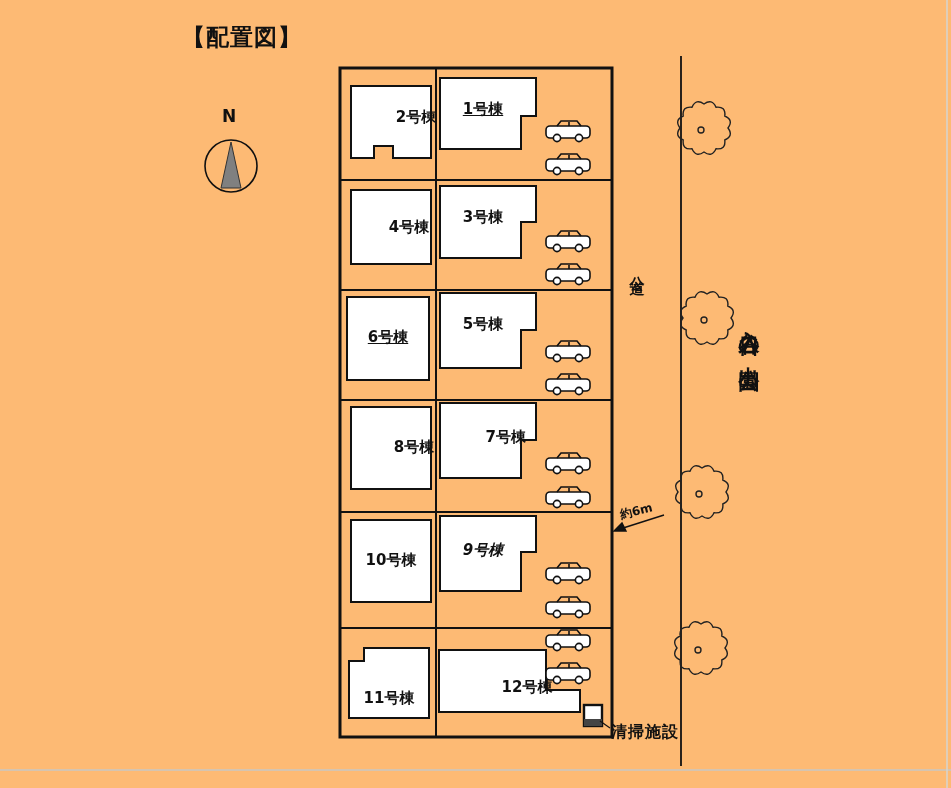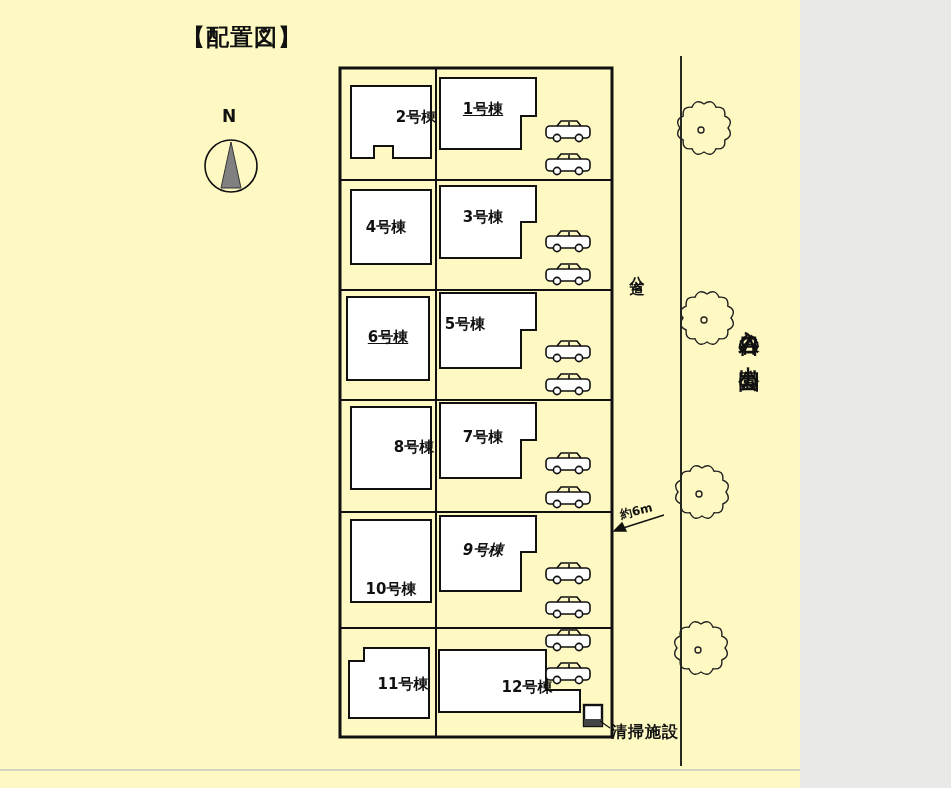--- a/index.html
+++ b/index.html
@@ -2,40 +2,40 @@
 <html><head>
 <meta charset="utf-8">
 <style>
   html,body{margin:0;padding:0;}
   body{
     font-family:"DejaVu Sans","Liberation Sans",sans-serif;
     background:#e9e9e7;
   }
   #canvas{
     position:relative;
-    width:800px;height:788px;
-    background:#fef9c3;
+    width:951px;height:788px;
+    background:#fdba74;
     overflow:hidden;
   }
   #plan-svg{position:absolute;left:0;top:0;}
   .lbl{position:absolute;color:#111;white-space:nowrap;}
   .title{left:182px;top:22px;font-size:23px;font-weight:bold;letter-spacing:1px;}
   .north{left:222px;top:106px;font-size:17px;font-weight:bold;}
   .bl{font-size:15px;font-weight:600;text-align:center;}
   .b1 {left:440px;top:100px;width:86px;text-decoration:underline;}
   .b2 {left:351px;top:108px;width:80px;margin-left:25px;}
   .b3 {left:440px;top:208px;width:86px;}
-  .b4 {left:346px;top:218px;width:80px;}
-  .b5 {left:422px;top:315px;width:86px;}
+  .b4 {left:369px;top:218px;width:80px;}
+  .b5 {left:440px;top:315px;width:86px;}
   .b6 {left:347px;top:328px;width:82px;text-decoration:underline;}
-  .b7 {left:440px;top:428px;width:86px;}
+  .b7 {left:440px;top:428px;width:86px;text-align:right;}
   .b8 {left:351px;top:438px;width:80px;margin-left:23px;}
   .b9 {left:440px;top:541px;width:86px;font-style:italic;}
-  .b10{left:351px;top:551px;width:80px;margin-top:29px;}
-  .b11{left:349px;top:675px;width:80px;padding-left:14px;}
+  .b10{left:351px;top:551px;width:80px;}
+  .b11{left:349px;top:689px;width:80px;}
   .b12{left:441px;top:678px;width:96px;padding-left:38px;}
   .road{
     left:627px;top:264px;
     writing-mode:vertical-rl;text-orientation:upright;
     font-size:15px;letter-spacing:5px;font-weight:600;
   }
   .park{
     left:735px;top:314px;
     writing-mode:vertical-rl;text-orientation:upright;
     font-size:21px;letter-spacing:3px;font-weight:bold;

